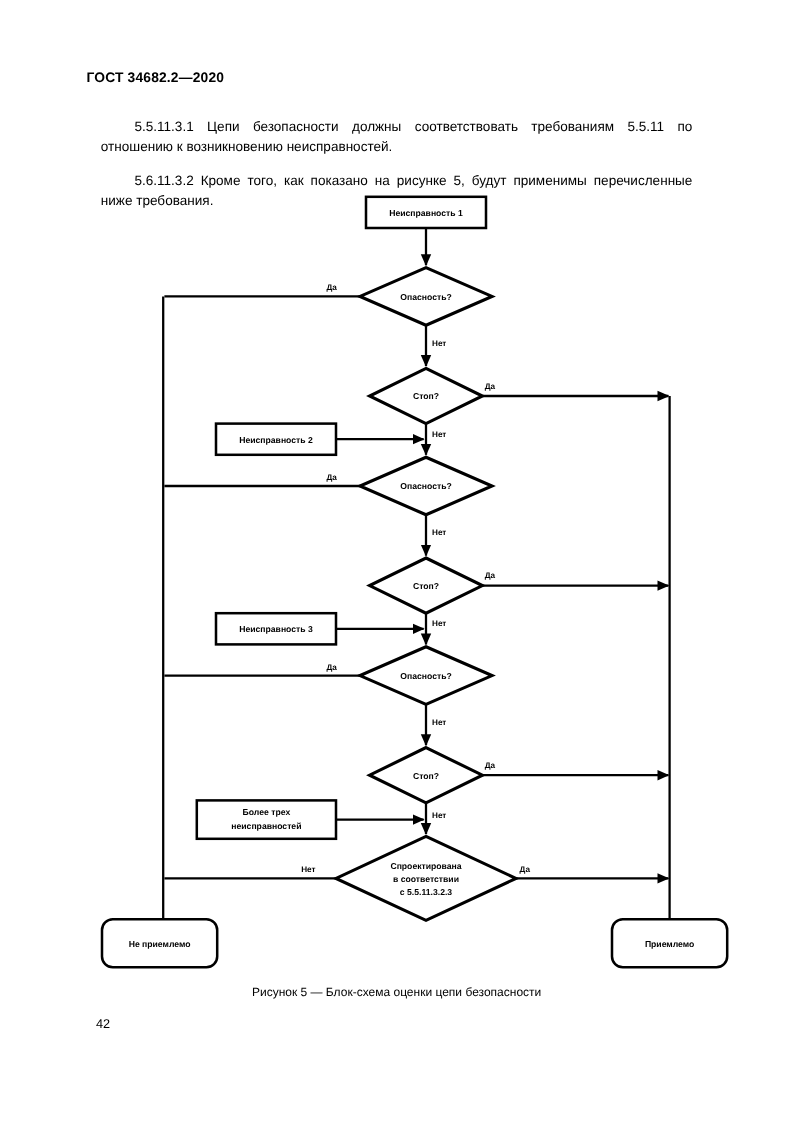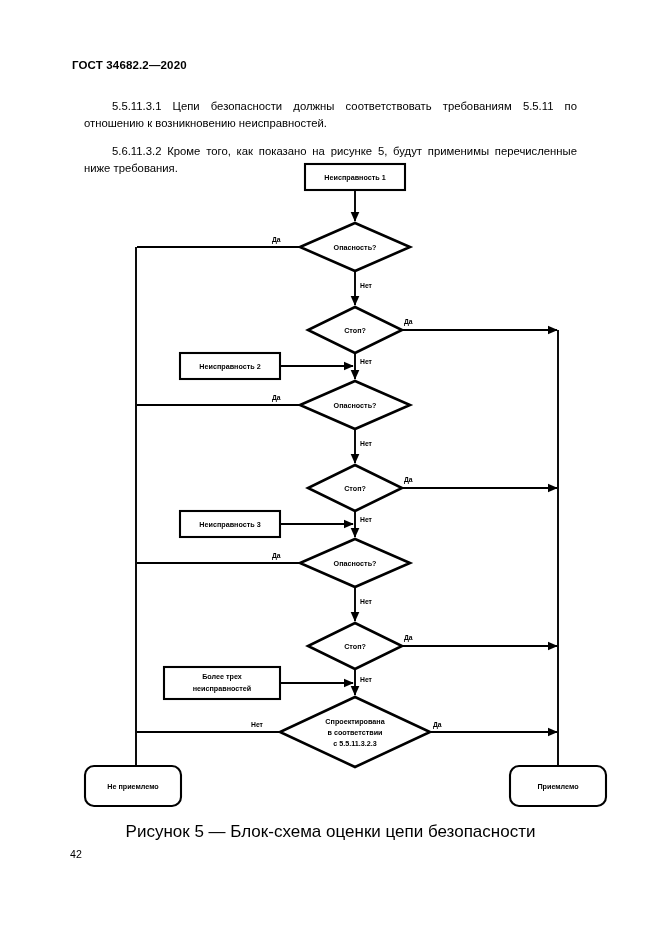--- a/index.html
+++ b/index.html
@@ -57,25 +57,25 @@
   }
   .figure-area svg {
     display: block;
   }
   .figure-caption {
     position: absolute;
     left: 0;
     top: 822px;
     width: 661px;
     text-align: center;
-    font-size: 17px;
+    font-size: 10px;
   }
   .page-number {
     position: absolute;
-    left: 70px;
+    left: 80px;
     top: 848px;
     font-size: 10.6px;
   }
   svg text {
     font-family: "Liberation Sans", sans-serif;
     fill: #000;
   }
   .node-label {
     font-size: 7.2px;
     font-weight: bold;

